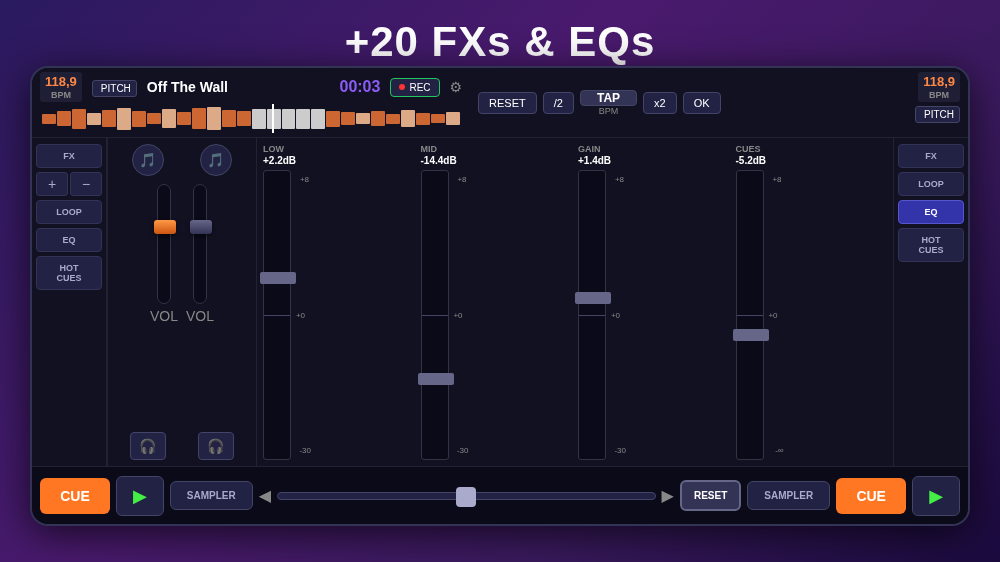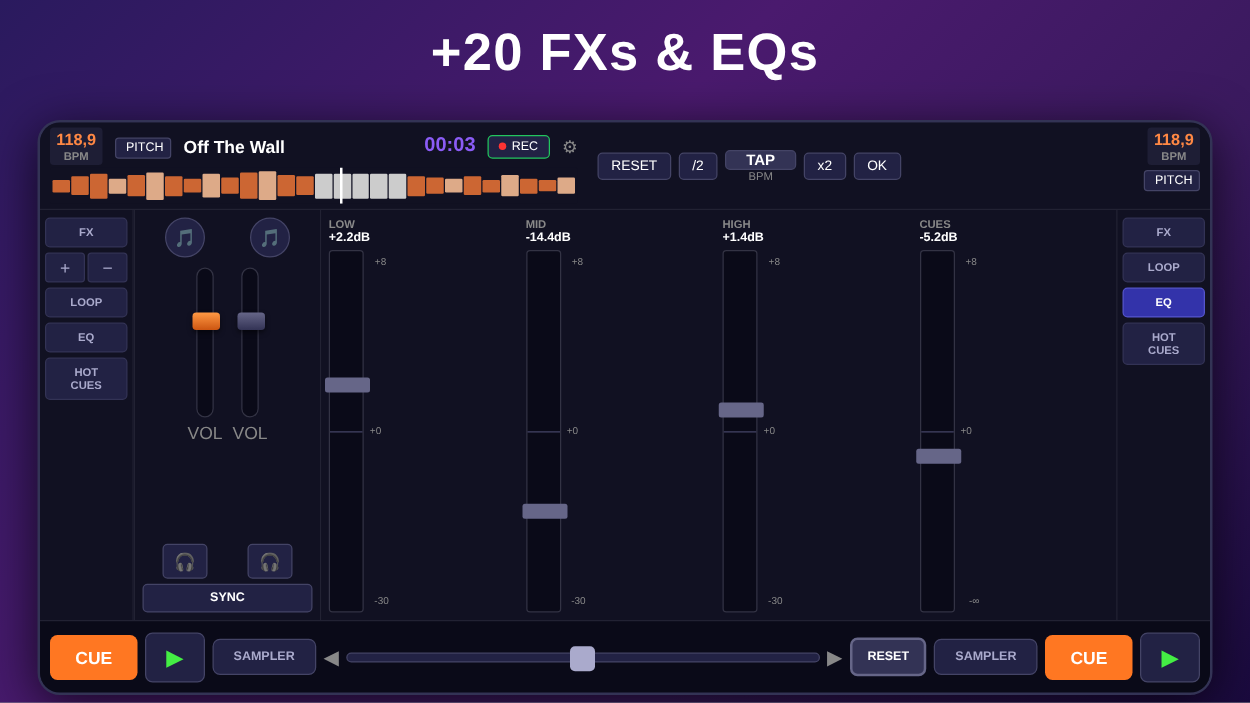--- a/index.html
+++ b/index.html
@@ -12,21 +12,21 @@
       display: flex;
       flex-direction: column;
       align-items: center;
     }
 
     .page-title {
       color: white;
       font-size: 42px;
       font-weight: 900;
       margin-top: 18px;
-      margin-bottom: 30px;
+      margin-bottom: 0;
       text-align: center;
       letter-spacing: 1px;
     }
 
     .device-frame {
       width: 940px;
       height: 460px;
       background: #1a1a2e;
       border-radius: 18px;
       border: 2px solid #333355;
@@ -680,21 +680,20 @@
           <div class="fader-track">
             <div class="fader-handle fader-handle-gray"></div>
           </div>
           <span class="vol-label">VOL</span>
         </div>
       </div>
       <div style="display:flex; justify-content:space-around; margin-top:4px;">
         <div class="headphone-btn">🎧</div>
         <div class="headphone-btn">🎧</div>
       </div>
-      <div class="sync-btn">SYNC</div>
     </div>
 
     <div class="eq-section">
       <div class="eq-cols">
 
         <div class="eq-col">
           <span class="eq-label">LOW</span>
           <span class="eq-value">+2.2dB</span>
           <div style="position:relative; flex:1; width:28px;">
             <div class="eq-track" style="width:28px; height:100%;">
@@ -715,21 +714,21 @@
               <div class="eq-zero-line"></div>
               <div class="eq-handle" style="top:70%;"></div>
             </div>
             <span class="eq-plus8">+8</span>
             <span class="eq-zero">+0</span>
             <span class="eq-minus30">-30</span>
           </div>
         </div>
 
         <div class="eq-col">
-          <span class="eq-label">HIGH</span>
+          <span class="eq-label">GAIN</span>
           <span class="eq-value">+1.4dB</span>
           <div style="position:relative; flex:1; width:28px;">
             <div class="eq-track" style="width:28px; height:100%;">
               <div class="eq-zero-line"></div>
               <div class="eq-handle" style="top:42%;"></div>
             </div>
             <span class="eq-plus8">+8</span>
             <span class="eq-zero">+0</span>
             <span class="eq-minus30">-30</span>
           </div>

